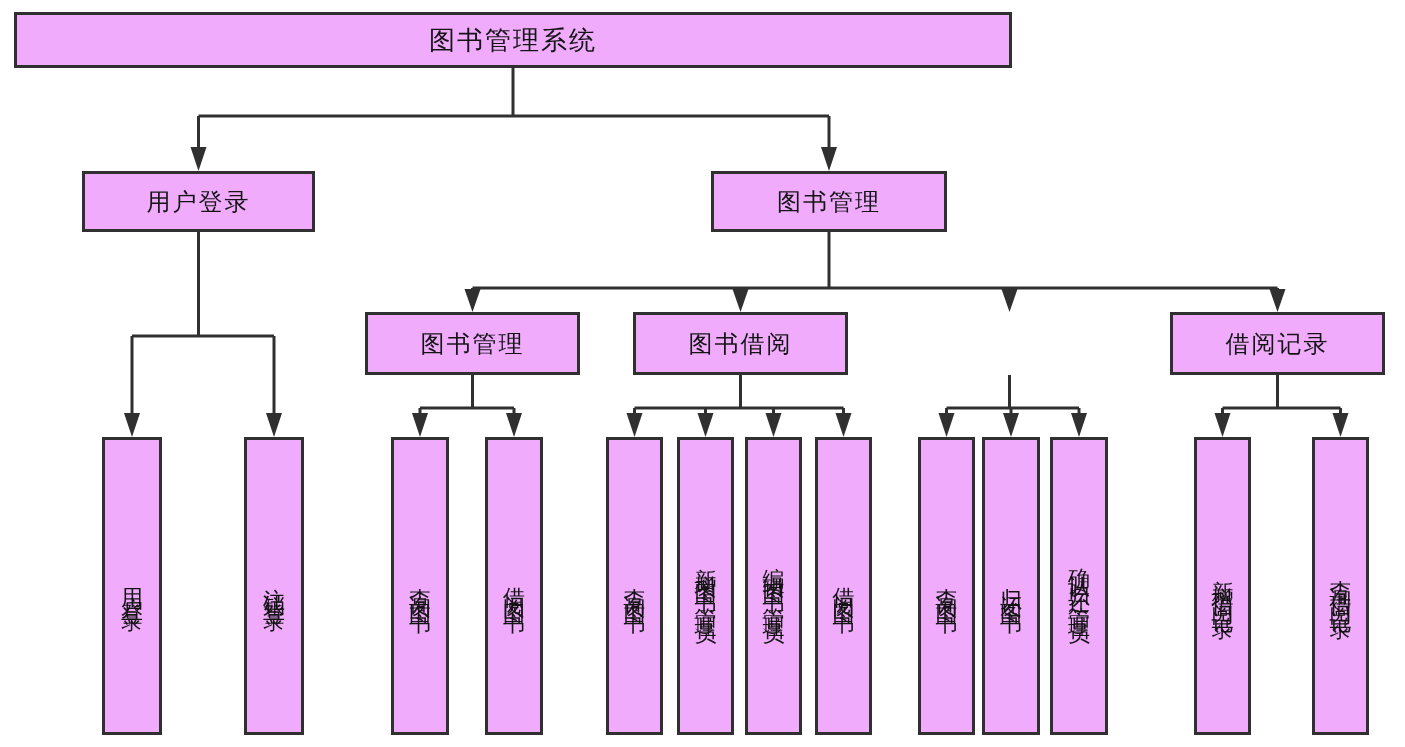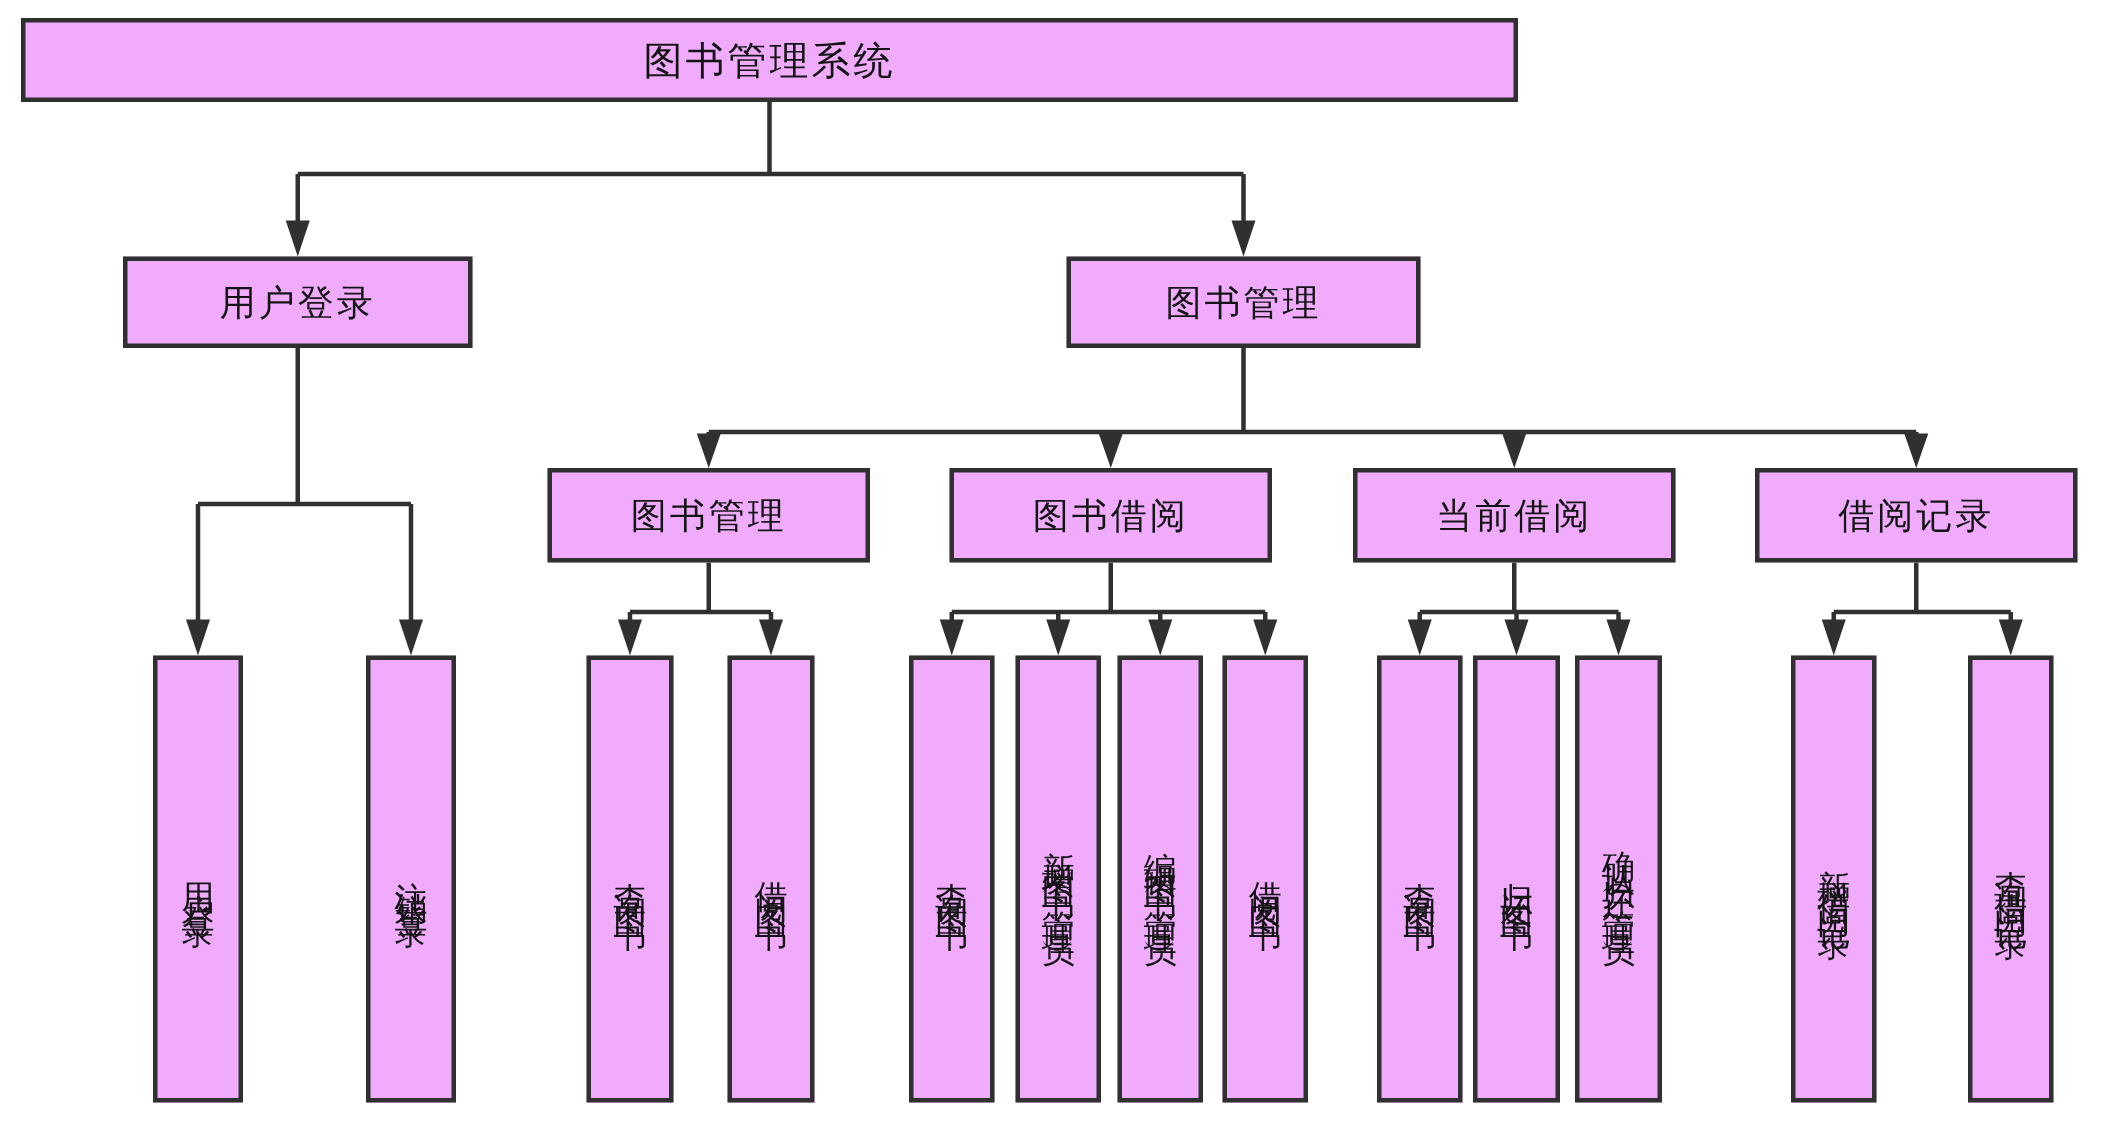--- a/index.html
+++ b/index.html
@@ -136,23 +136,20 @@
   <div class="node" style="left:711px; top:171px; width:236px; height:61px;">
     <span class="h-label">图书管理</span>
   </div>
 
   <div class="node" style="left:365px; top:312px; width:215px; height:63px;">
     <span class="h-label">图书管理</span>
   </div>
   <div class="node" style="left:633px; top:312px; width:215px; height:63px;">
     <span class="h-label">图书借阅</span>
   </div>
-  <div class="node" style="left:902px; top:312px; width:215px; height:63px;">
-    <span class="h-label">当前借阅</span>
-  </div>
   <div class="node" style="left:1170px; top:312px; width:215px; height:63px;">
     <span class="h-label">借阅记录</span>
   </div>
 
   <div class="node leaf" style="left:102px; top:437px; width:60px; height:298px;">
     <span class="v-label">用户登录</span>
   </div>
   <div class="node leaf" style="left:244px; top:437px; width:60px; height:298px;">
     <span class="v-label">注销登录</span>
   </div>

